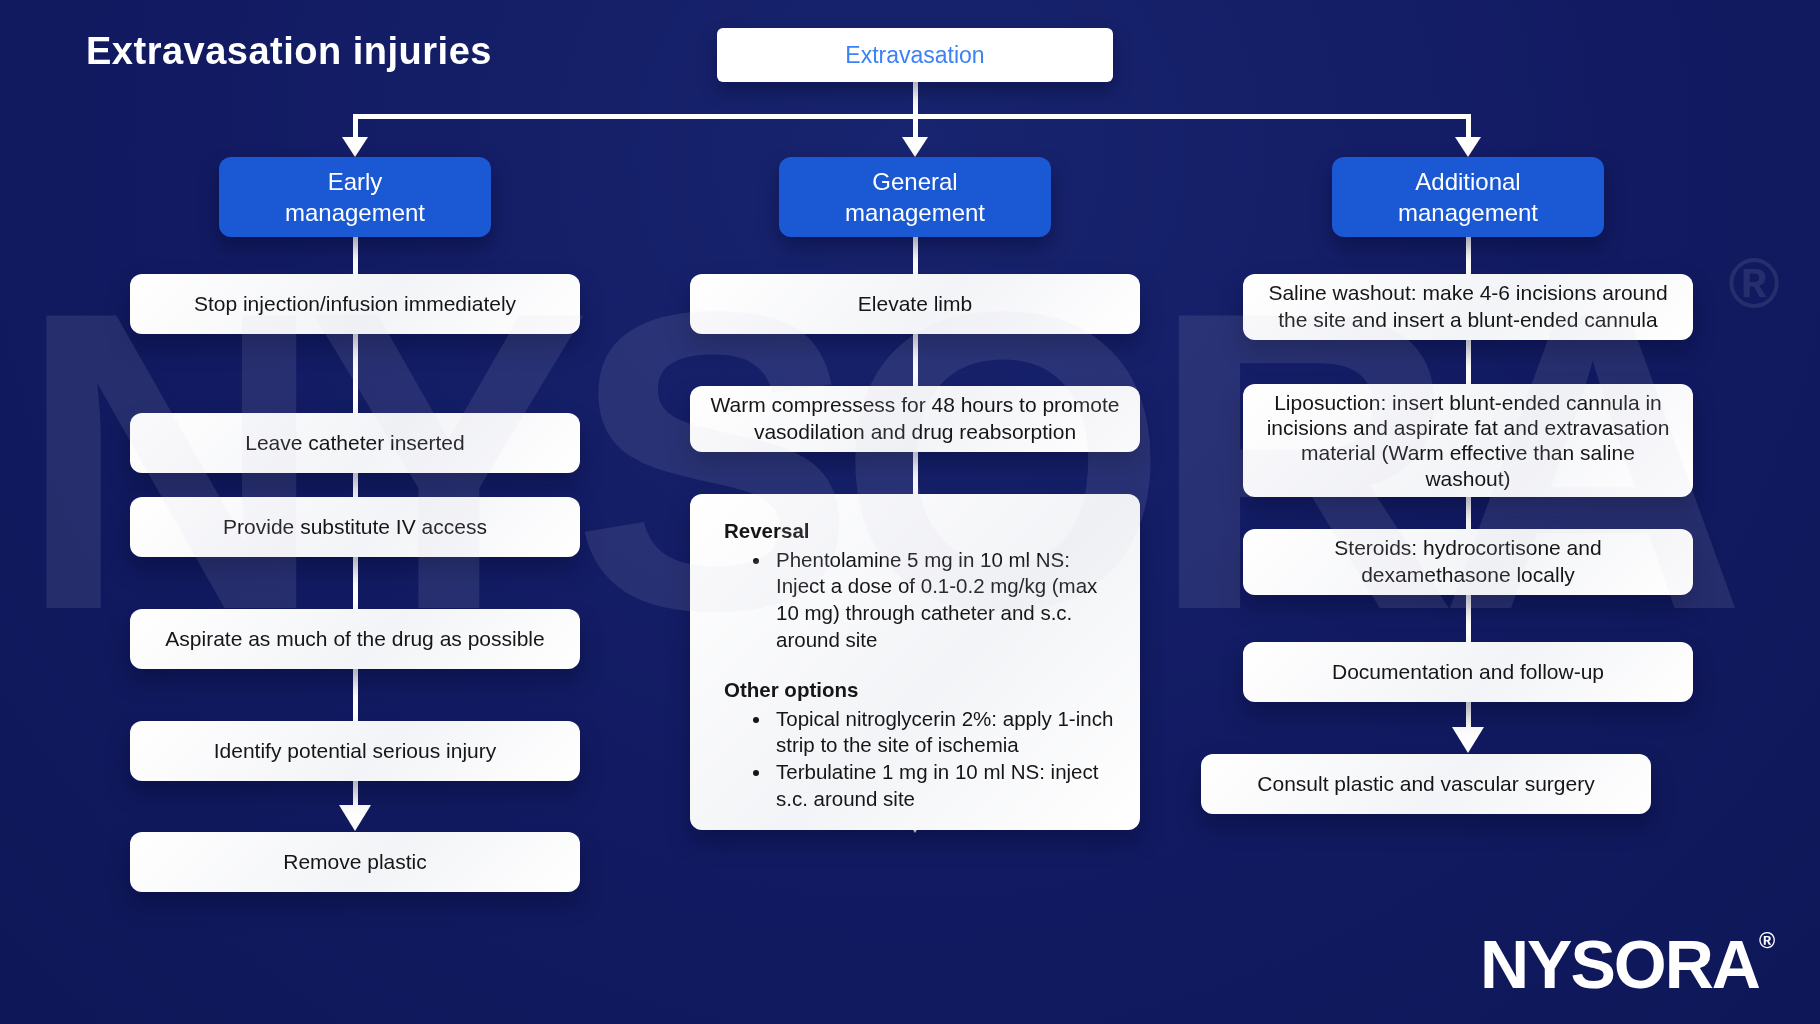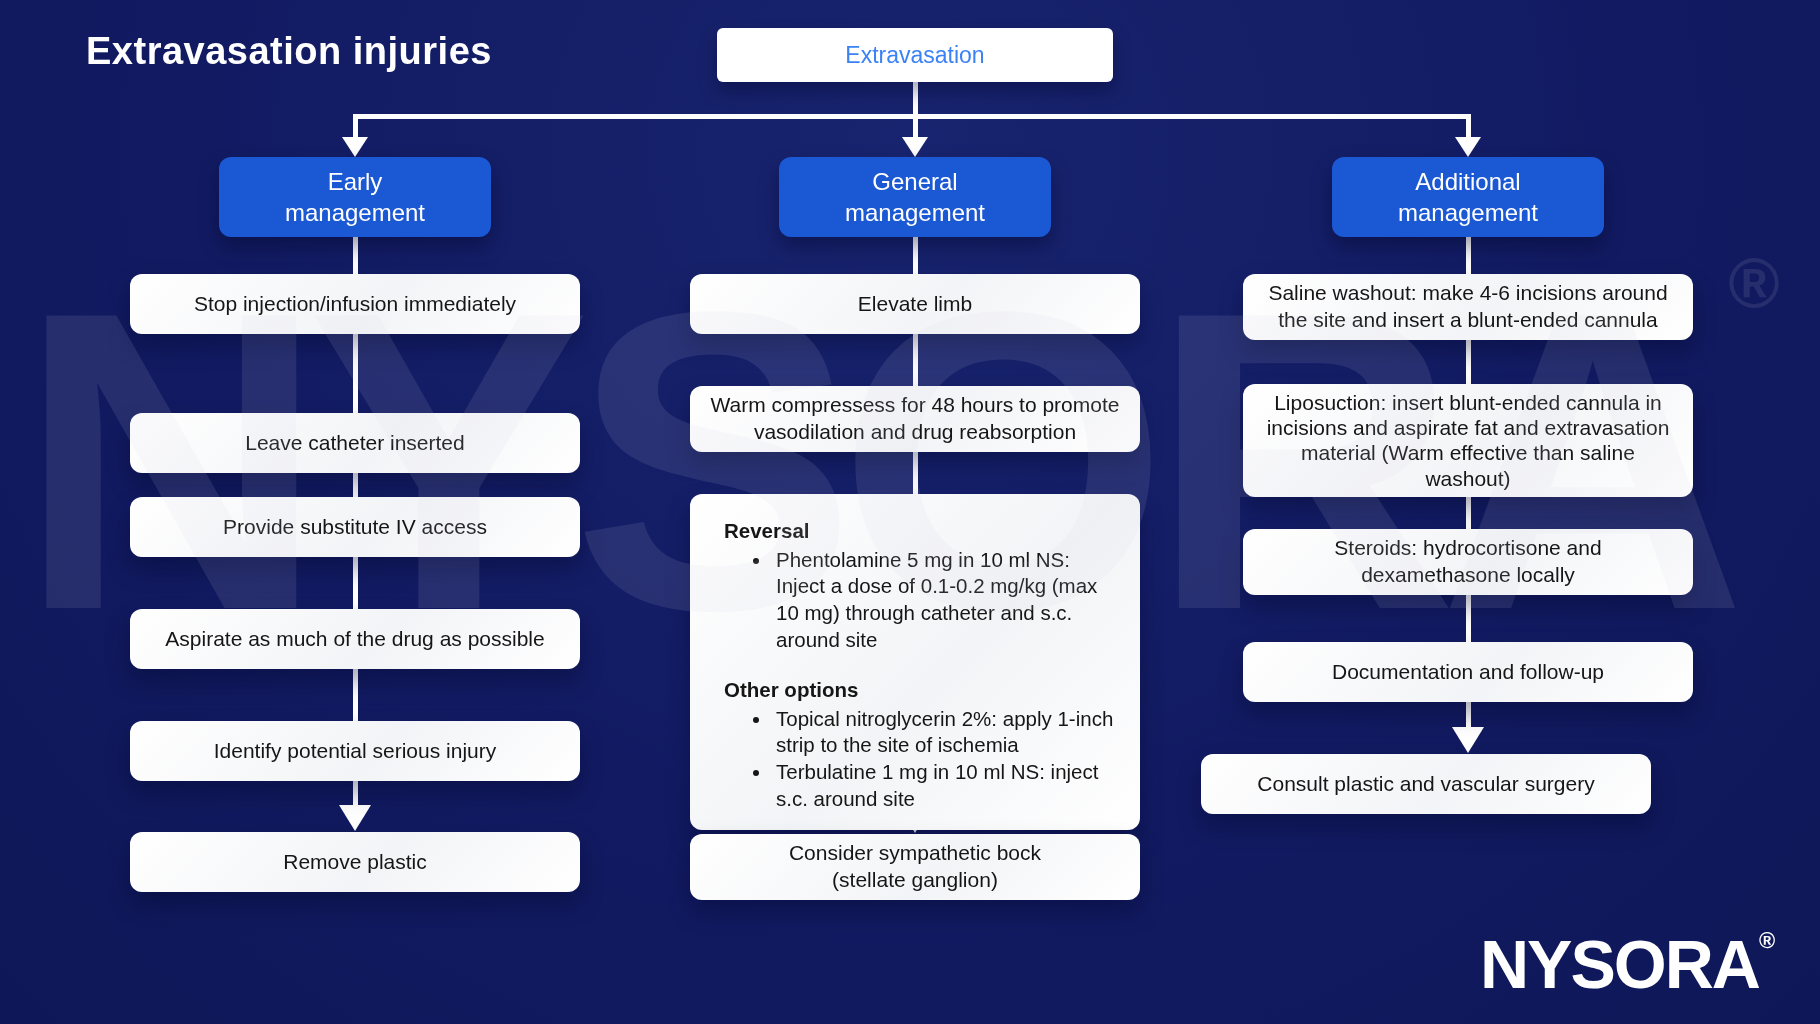--- a/index.html
+++ b/index.html
@@ -131,24 +131,20 @@
     <span class="sect-h">Reversal</span>
     <ul>
       <li>Phentolamine 5 mg in 10 ml NS: Inject a dose of 0.1-0.2 mg/kg (max 10 mg) through catheter and s.c. around site</li>
     </ul>
     <span class="sect-h">Other options</span>
     <ul class="last">
       <li>Topical nitroglycerin 2%: apply 1-inch strip to the site of ischemia</li>
       <li>Terbulatine 1 mg in 10 ml NS: inject s.c. around site</li>
     </ul>
   </div>
-  <div class="node" style="left:690px;top:834px;width:450px;min-height:64px;">
-    <span class="ln">Consider sympathetic bock</span>
-    <span class="ln">(stellate ganglion)</span>
-  </div>
 
   <div class="node" style="left:1243px;top:274px;width:450px;min-height:62px;">
     <span class="ln">Saline washout: make 4-6 incisions around</span>
     <span class="ln">the site and insert a blunt-ended cannula</span>
   </div>
   <div class="node" style="left:1243px;top:384px;width:450px;min-height:96px;line-height:1.2;">
     <span class="ln">Liposuction: insert blunt-ended cannula in</span>
     <span class="ln">incisions and aspirate fat and extravasation</span>
     <span class="ln">material (Warm effective than saline</span>
     <span class="ln">washout)</span>

